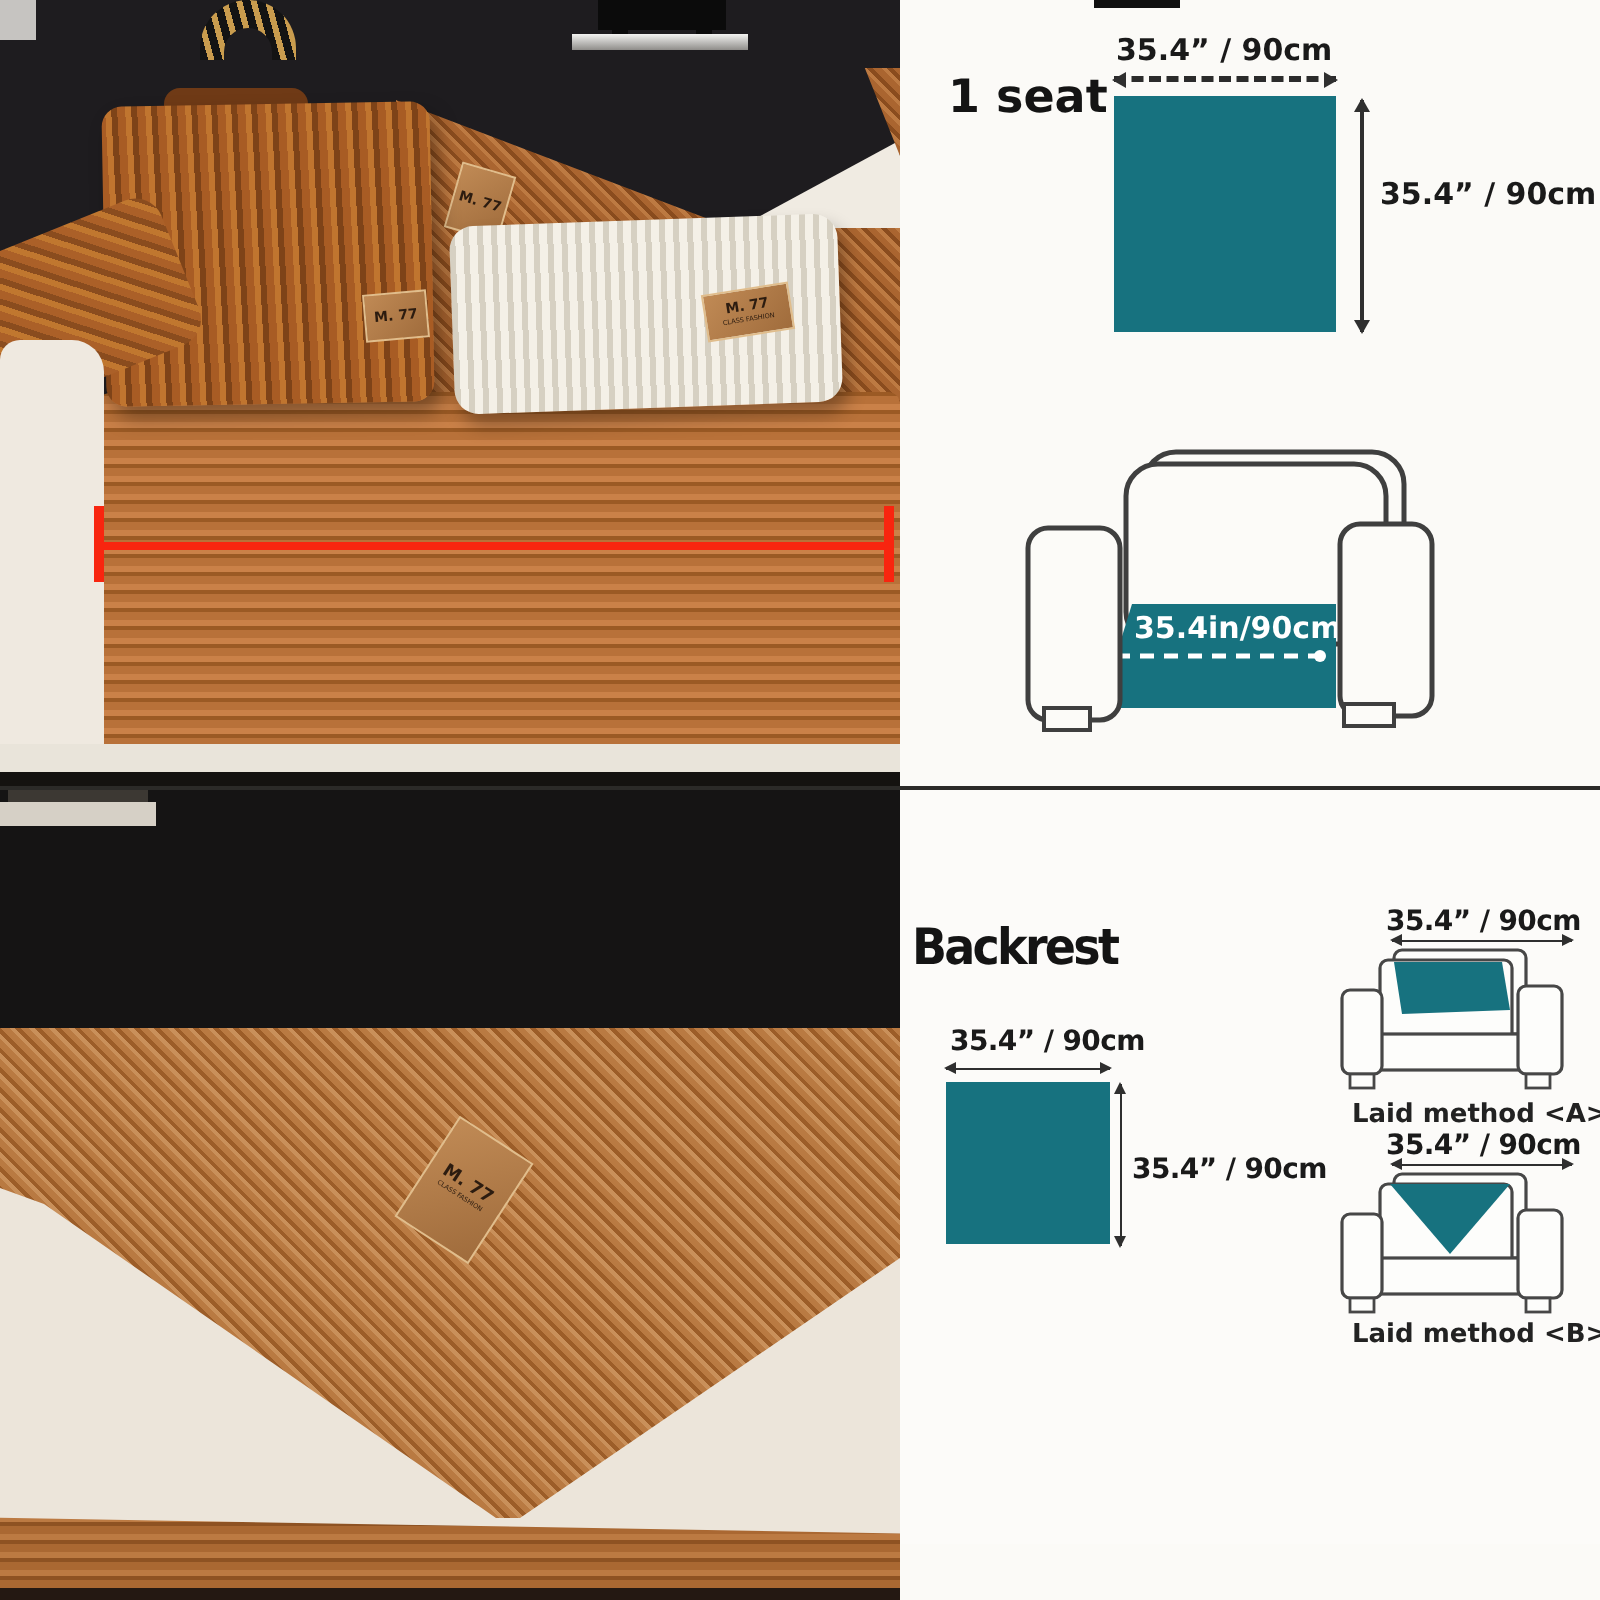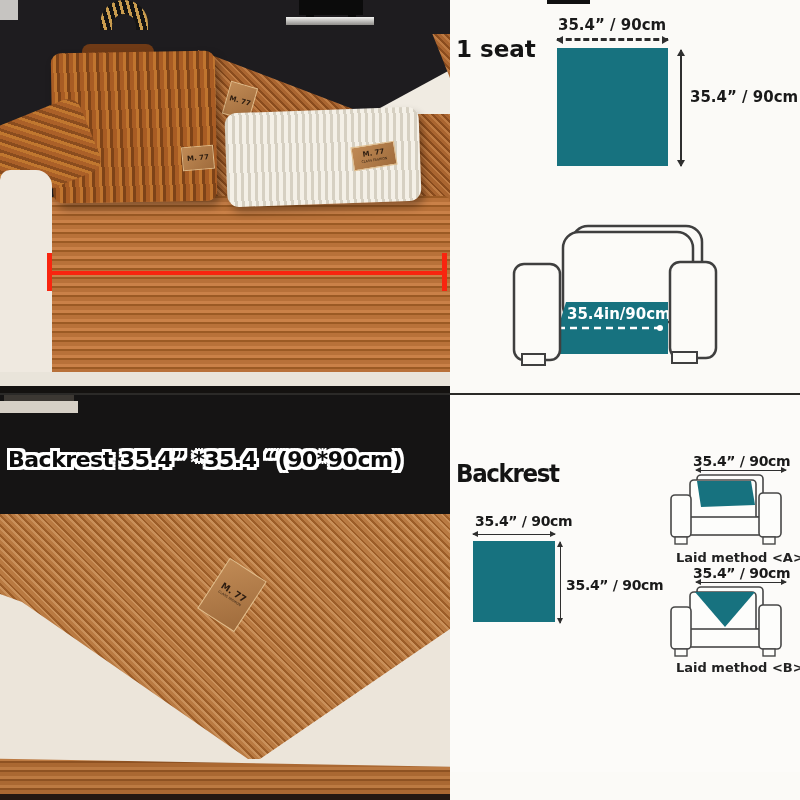--- a/index.html
+++ b/index.html
@@ -79,21 +79,21 @@
   .bottom-line{left:0;top:399px;width:450px;height:7px;background:#241812;}
 
   
   .panel{position:absolute;left:450px;width:350px;background:#fbfaf7;}
   .panel-top{top:0;height:393px;}
   .panel-bottom{top:395px;height:377px;background:#fcfbf9;}
   .separator{left:0;top:393px;width:800px;height:2px;background:#2b2a28;}
   .top-mark{left:97px;top:0;width:43px;height:4px;background:#101010;}
 
   .panel-title{position:absolute;font-weight:bold;color:#141414;white-space:nowrap;}
-  .title-oneseat{left:6px;top:36px;font-size:23px;}
+  .title-oneseat{left:24px;top:36px;font-size:23px;}
   .title-backrest{left:6px;top:64px;font-size:25px;letter-spacing:-1.5px;transform:scaleX(.92);transform-origin:left;}
 
   .dim-label{position:absolute;font-weight:bold;color:#1a1a1a;white-space:nowrap;}
   .dim-15{font-size:15px;}
   .dim-14{font-size:14px;letter-spacing:-.3px;}
 
   .sq{position:absolute;}
   .sq-big{left:107px;top:48px;width:111px;height:118px;}
   .sq-small{left:23px;top:146px;width:82px;height:81px;}
 
@@ -167,21 +167,20 @@
     <div class="abs black-band"></div>
     <div class="abs band-lid"></div>
     <div class="abs band-obj"></div>
     <div class="abs fabric"></div>
     <div class="abs brand-tag tag-bottom">
       <span class="l1">M. 77</span>
       <span class="l2">CLASS FASHION</span>
     </div>
     <div class="abs bottom-strip"></div>
     <div class="abs bottom-line"></div>
-    <div class="photo-caption cap-bottom">Backrest 35.4” *35.4 “(90*90cm)</div>
   </div>
 
   <div class="panel panel-top">
     <div class="abs top-mark"></div>
     <div class="panel-title title-oneseat">1 seat</div>
 
     <div class="dim-label dim-15" style="left:108px;top:16px;">35.4” / 90cm</div>
     <div class="harrow dashed" style="left:107px;top:38px;width:111px;"></div>
     <div class="sq sq-big teal-fill" style="background: rgb(23, 114, 127);"></div>
     <div class="varrow" style="left:230px;top:50px;height:116px;"></div>

